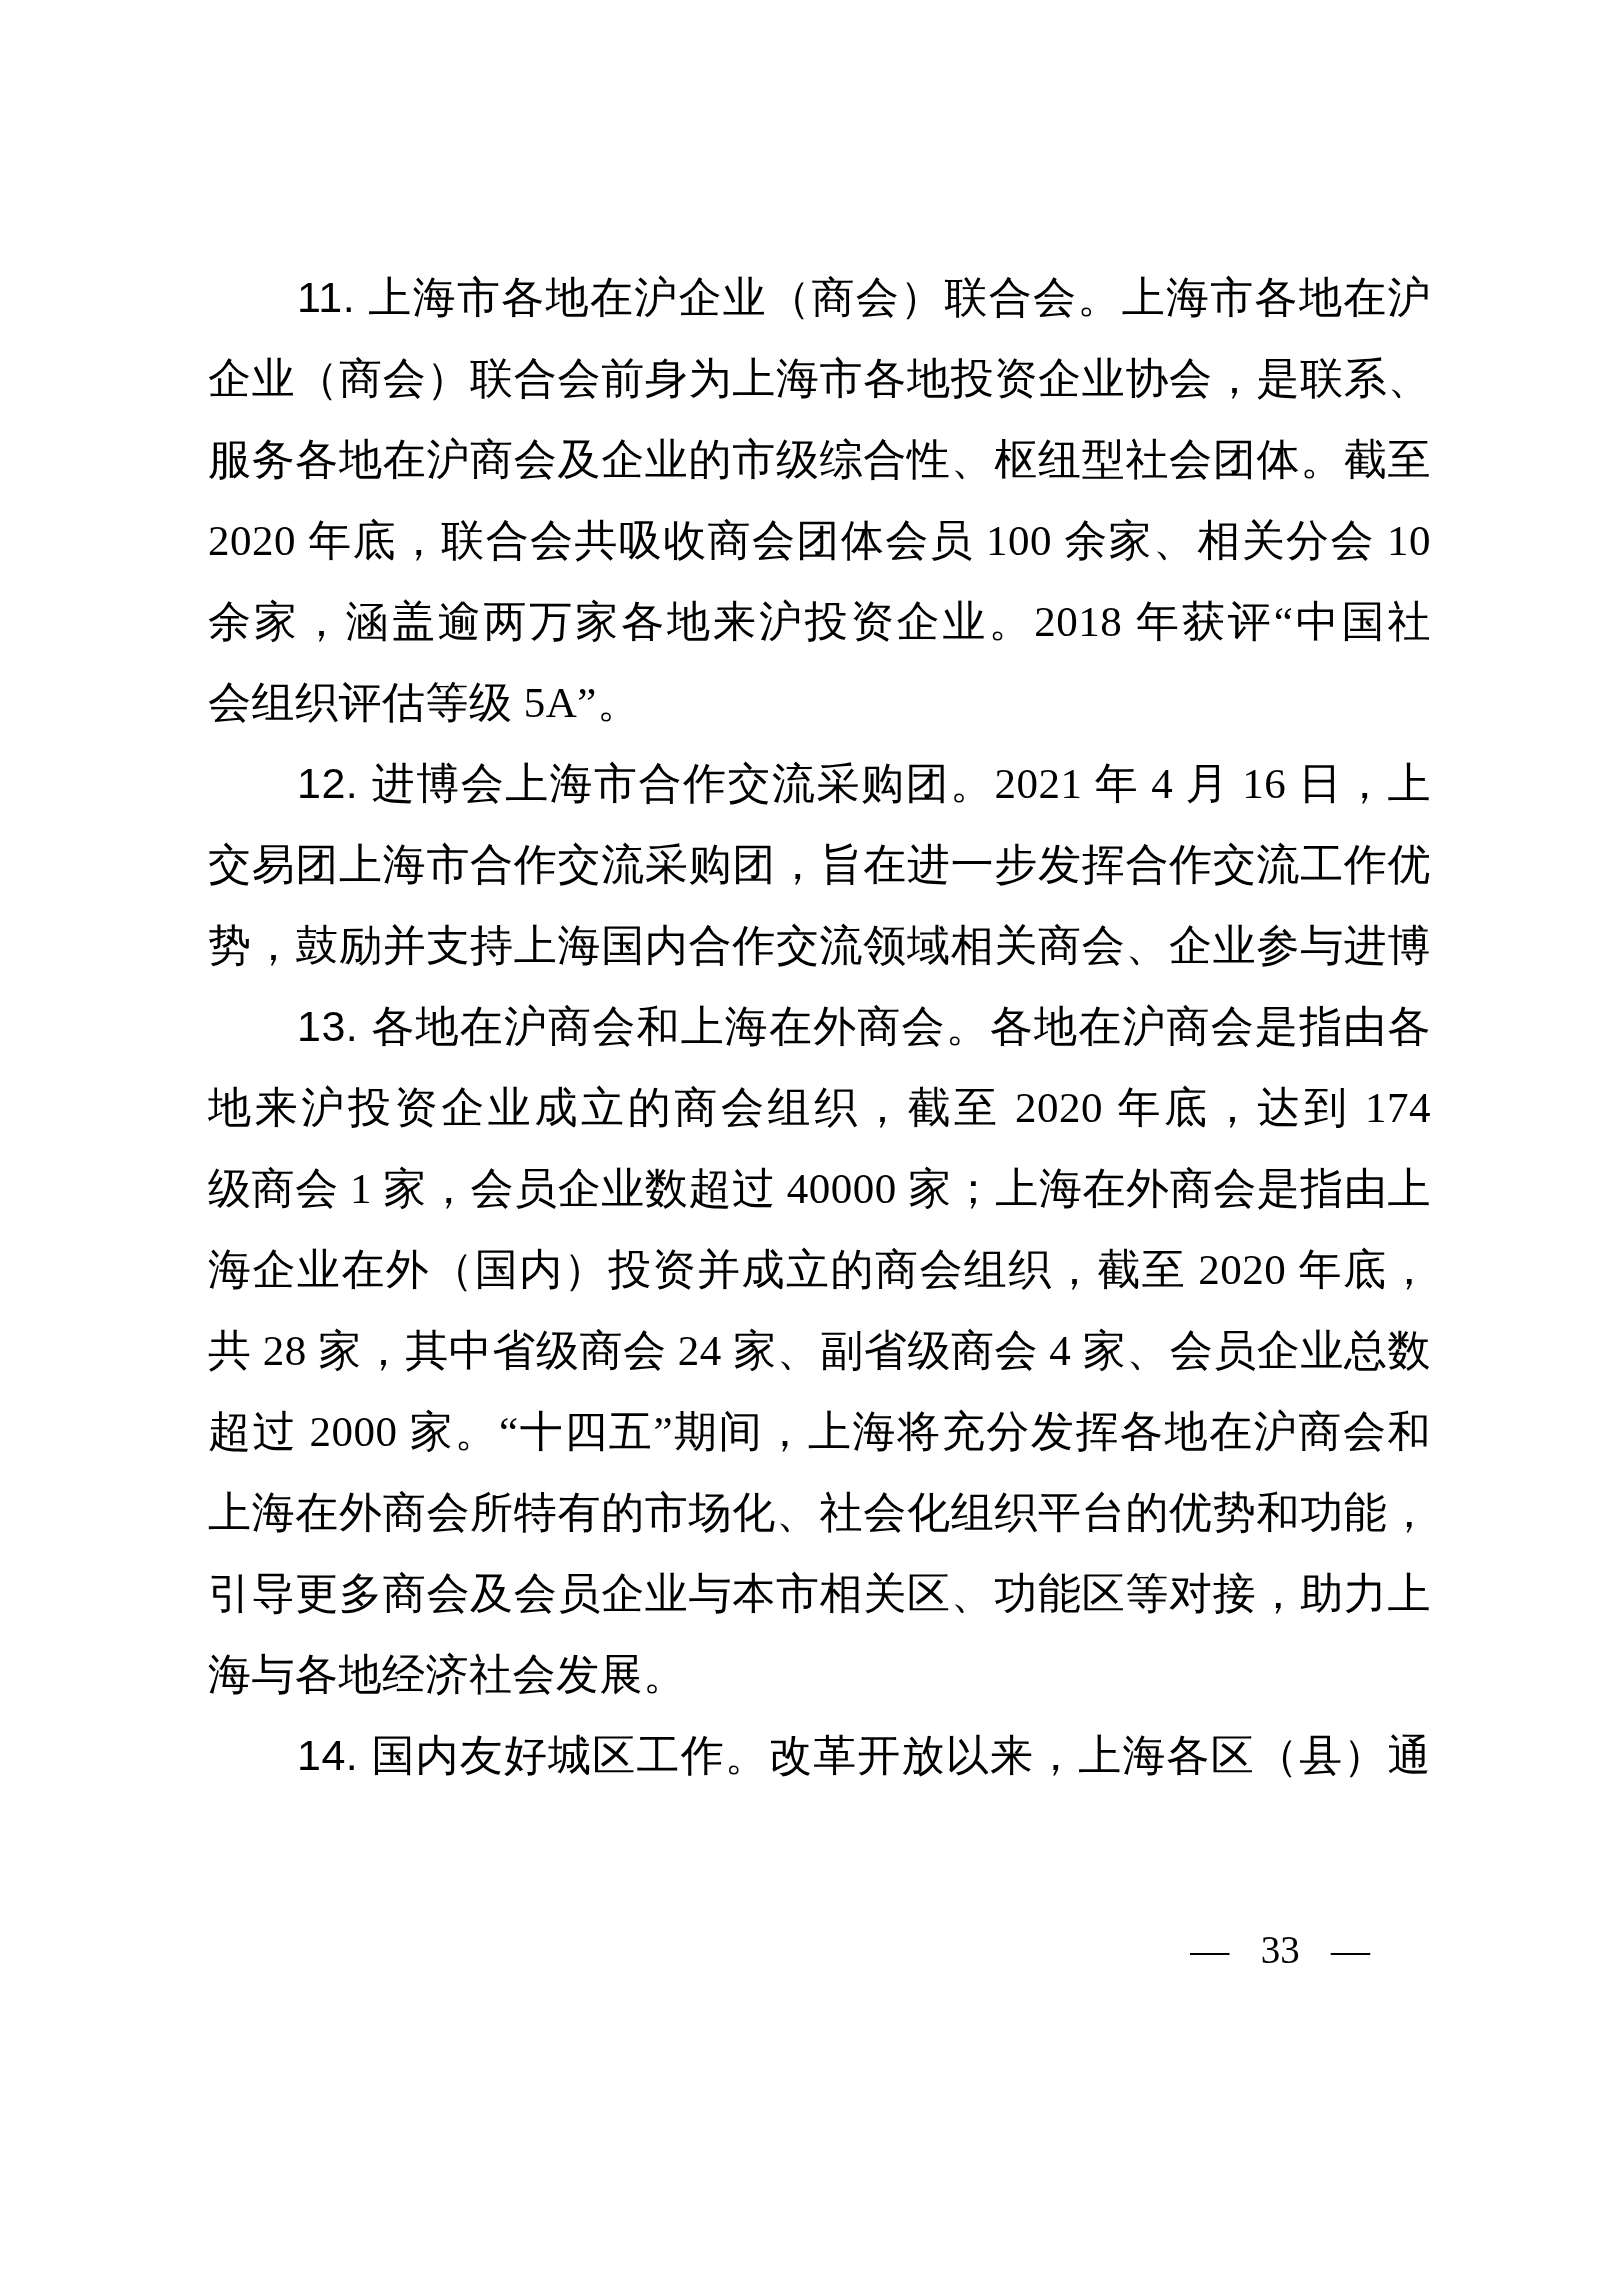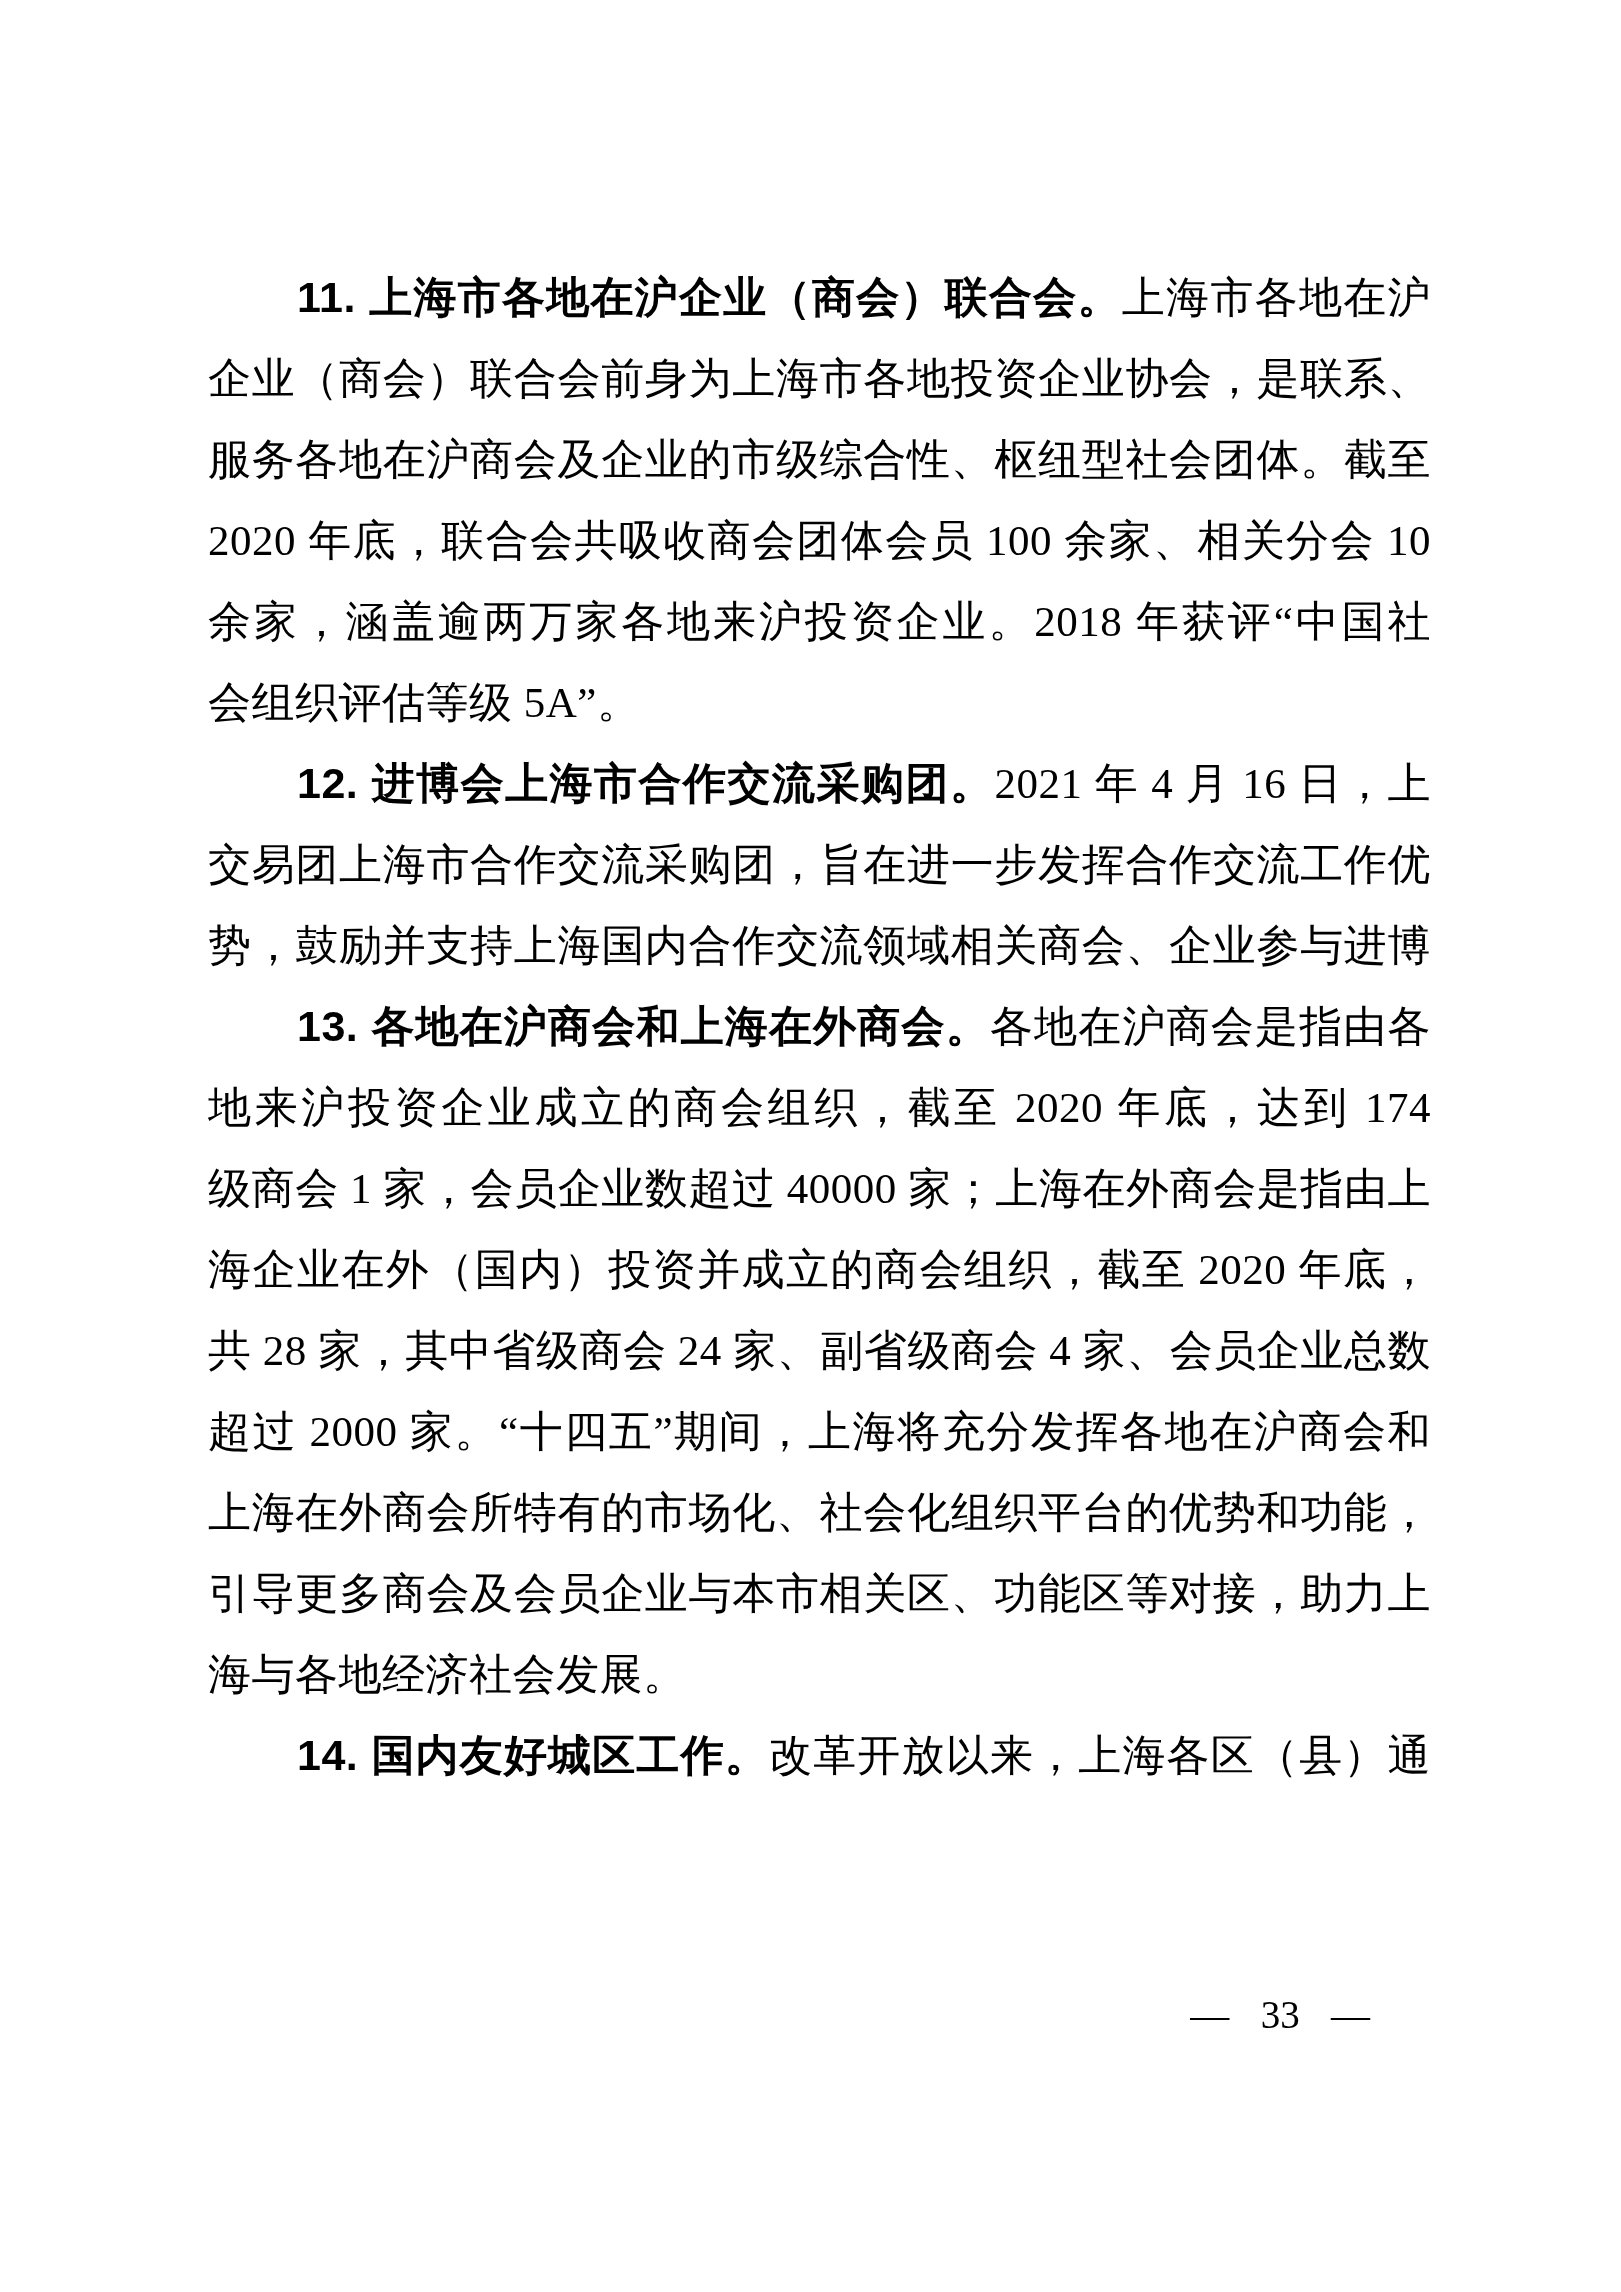--- a/index.html
+++ b/index.html
@@ -35,26 +35,26 @@
     text-align-last: justify;
   }
   .line.end {
     text-align: right;
     text-align-last: left;
   }
   .line.indent {
     padding-left: 89px;
   }
   .h {
-    font-weight: 700;
+    font-weight: 400;
     font-family: "Liberation Sans", "DejaVu Sans", sans-serif;
   }
   .footer {
     position: absolute;
-    top: 1993px;
+    top: 1928px;
     right: 251px;
     font-size: 39px;
     line-height: 43px;
     word-spacing: 21.6px;
     white-space: nowrap;
   }
 </style>
 </head>
 <body>
 

